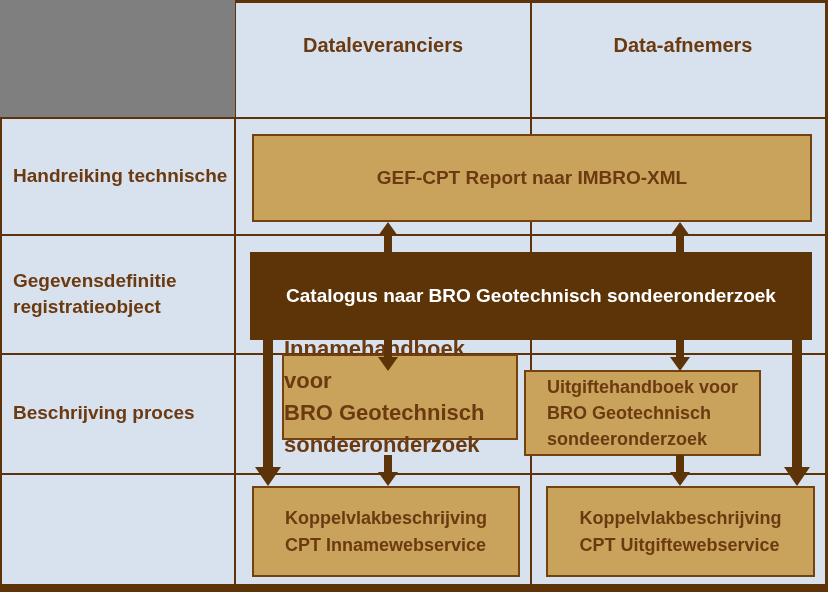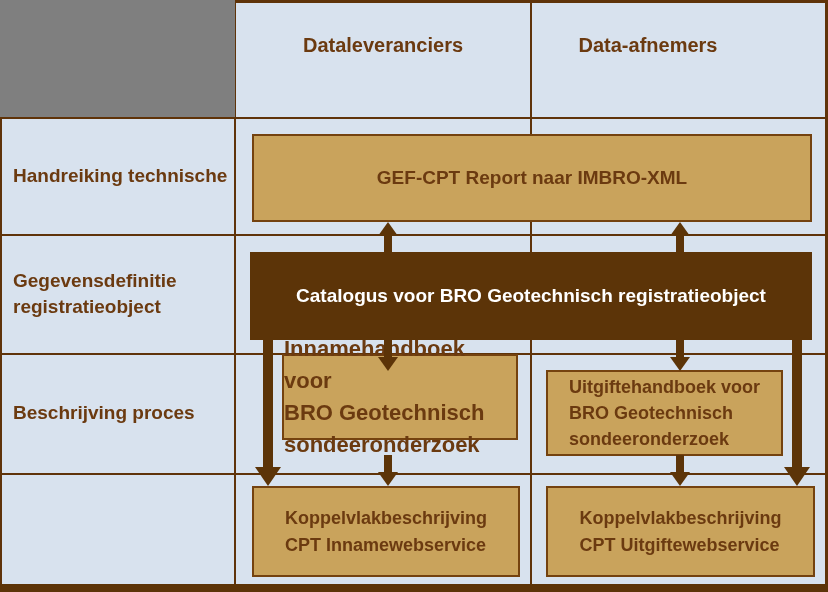--- a/index.html
+++ b/index.html
@@ -67,36 +67,36 @@
   <div class="vline" style="left:234px"></div>
   <div class="vline" style="left:530px"></div>
   <div class="border-top"></div>
   <div class="border-right"></div>
   <div class="border-left"></div>
   <div class="border-bottom"></div>
 
   <div class="gray-cell"></div>
 
   <div class="col-header" style="left:236px;width:294px">Dataleveranciers</div>
-  <div class="col-header" style="left:502px;width:292px">Data-afnemers</div>
+  <div class="col-header" style="left:537px;width:292px">Data-afnemers</div>
 
   <div class="row-label" style="top:117px;height:117px">Handreiking technische</div>
   <div class="row-label" style="top:353px;height:120px">Beschrijving proces</div>
   <div class="row-label" style="top:234px;height:119px">Gegevensdefinitie
 registratieobject</div>
 
   <div class="doc-box" style="left:252px;top:134px;width:560px;height:88px;font-size:19px">GEF-CPT Report naar IMBRO-XML</div>
 
-  <div class="doc-box dark" style="left:250px;top:252px;width:562px;height:88px;font-size:19px">Catalogus voor BRO Geotechnisch registratieobject</div>
+  <div class="doc-box dark" style="left:250px;top:252px;width:562px;height:88px;font-size:19px">Catalogus naar BRO Geotechnisch sondeeronderzoek</div>
 
   <div class="doc-box" style="left:282px;top:354px;width:236px;height:86px;font-size:22px;line-height:1.45">Innamehandboek voor
 BRO Geotechnisch
 sondeeronderzoek</div>
 
-  <div class="doc-box" style="left:546px;top:370px;width:237px;height:86px;font-size:18px;line-height:1.45">Uitgiftehandboek voor
+  <div class="doc-box" style="left:524px;top:370px;width:237px;height:86px;font-size:18px;line-height:1.45">Uitgiftehandboek voor
 BRO Geotechnisch
 sondeeronderzoek</div>
 
   <div class="doc-box" style="left:252px;top:486px;width:268px;height:91px;font-size:18px;line-height:1.5">Koppelvlakbeschrijving
 CPT Innamewebservice</div>
 
   <div class="doc-box" style="left:546px;top:486px;width:269px;height:91px;font-size:18px;line-height:1.5">Koppelvlakbeschrijving
 CPT Uitgiftewebservice</div>
 
   <div class="arrow up" style="left:378px;top:222px;height:30px">

